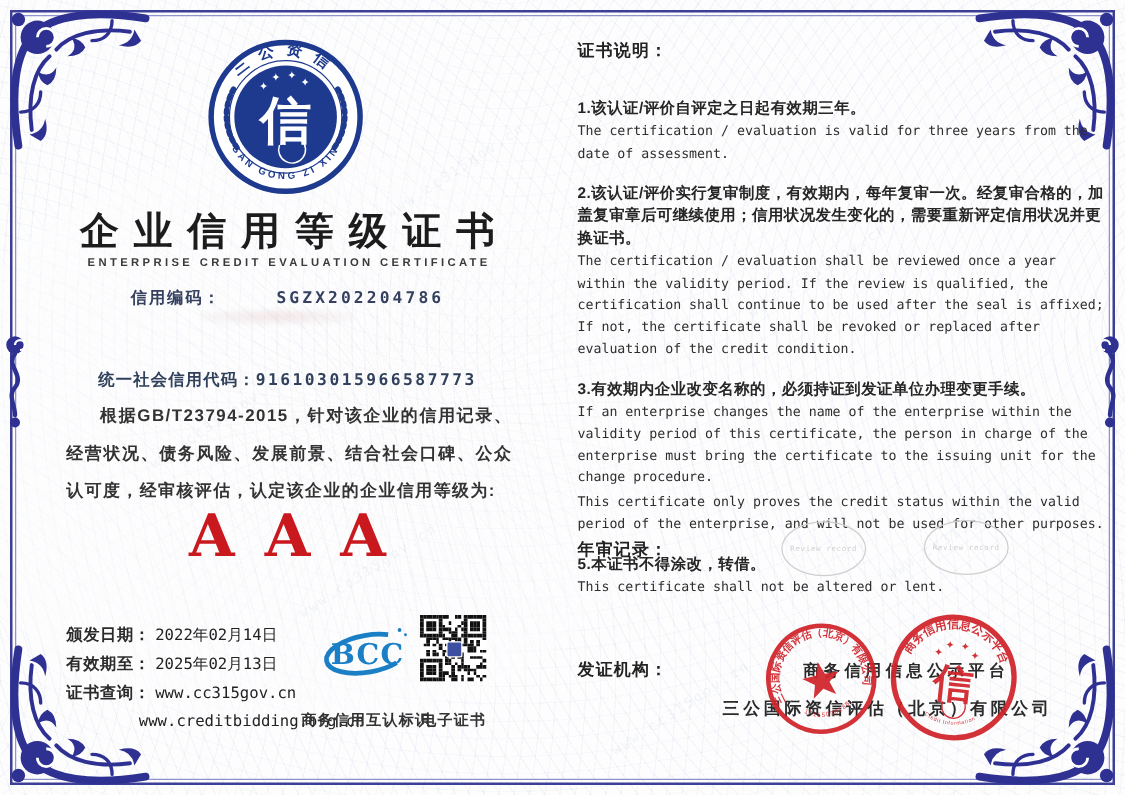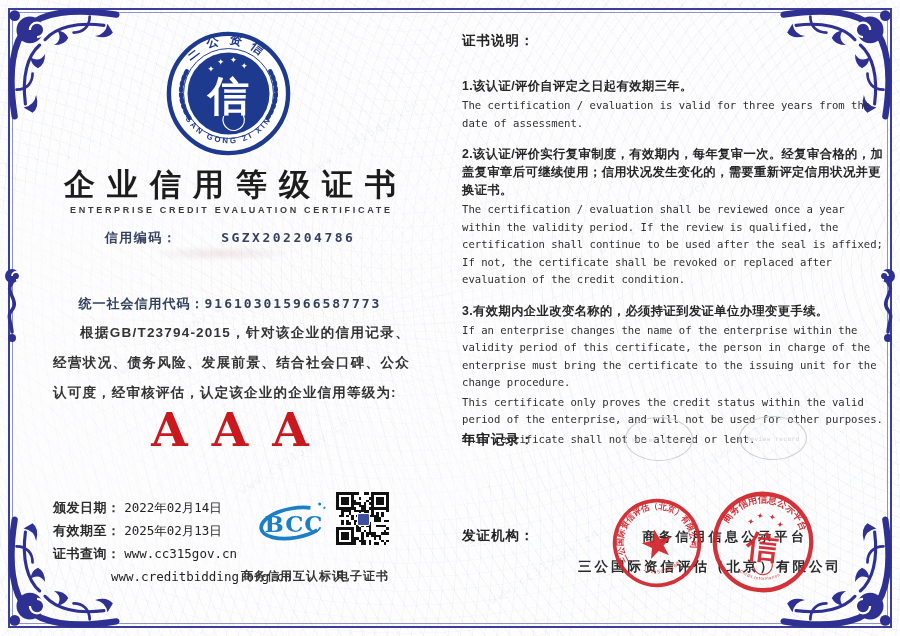--- a/index.html
+++ b/index.html
@@ -689,20 +689,21 @@
   <div class="notes-heading">证书说明：</div>
 
   <div class="notes">
     <div class="zh">1.该认证/评价自评定之日起有效期三年。</div>
     <div class="en">The certification / evaluation is valid for three years from the date of assessment.</div>
     <div class="zh">2.该认证/评价实行复审制度，有效期内，每年复审一次。经复审合格的，加盖复审章后可继续使用；信用状况发生变化的，需要重新评定信用状况并更换证书。</div>
     <div class="en">The certification / evaluation shall be reviewed once a year within the validity period. If the review is qualified, the certification shall continue to be used after the seal is affixed; If not, the certificate shall be revoked or replaced after evaluation of the credit condition.</div>
     <div class="zh">3.有效期内企业改变名称的，必须持证到发证单位办理变更手续。</div>
     <div class="en">If an enterprise changes the name of the enterprise within the validity period of this certificate, the person in charge of the enterprise must bring the certificate to the issuing unit for the change procedure.</div>
     <div class="en">This certificate only proves the credit status within the valid period of the enterprise, and will not be used for other purposes.</div>
+    <div class="zh">5.本证书不得涂改，转借。</div>
     <div class="en">This certificate shall not be altered or lent.</div>
   </div>
 
   <div class="review-label">年审记录：</div>
   <div class="oval o1">
     <span>Review record</span>
   </div>
   <div class="oval o2">
     <span>Review record</span>
   </div>

